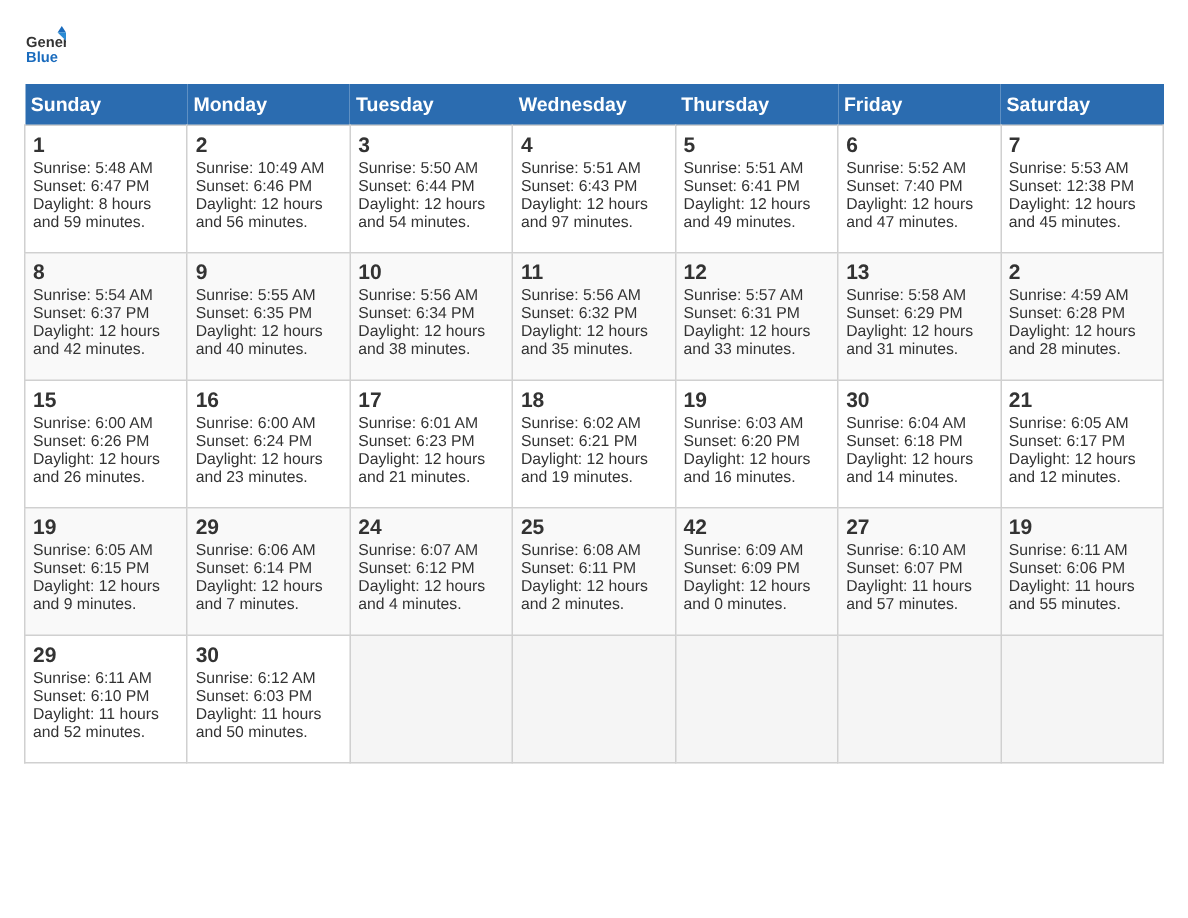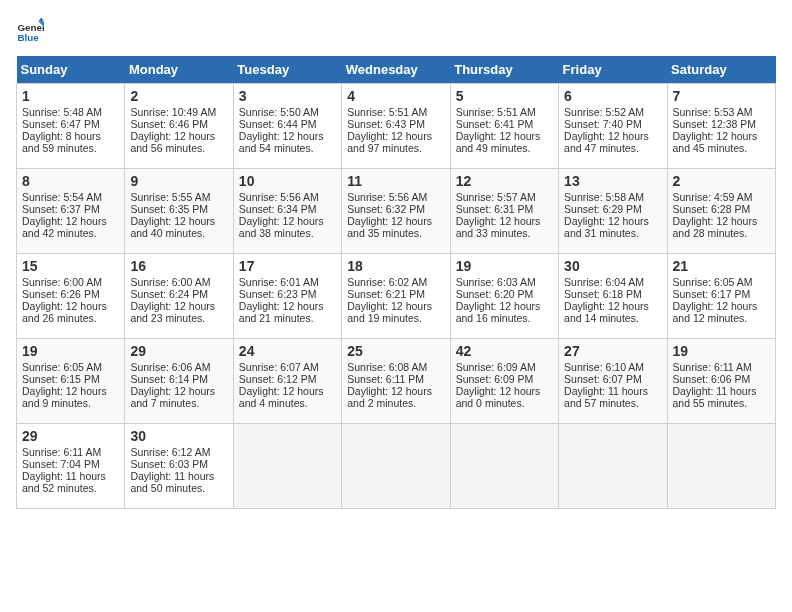--- a/index.html
+++ b/index.html
@@ -138,21 +138,21 @@
       <tr>
         <td><span class="day-num">19</span><span>Sunrise: 6:05 AM</span><br><span>Sunset: 6:15 PM</span><br><span>Daylight: 12 hours and 9 minutes.</span></td>
         <td><span class="day-num">29</span><span>Sunrise: 6:06 AM</span><br><span>Sunset: 6:14 PM</span><br><span>Daylight: 12 hours and 7 minutes.</span></td>
         <td><span class="day-num">24</span><span>Sunrise: 6:07 AM</span><br><span>Sunset: 6:12 PM</span><br><span>Daylight: 12 hours and 4 minutes.</span></td>
         <td><span class="day-num">25</span><span>Sunrise: 6:08 AM</span><br><span>Sunset: 6:11 PM</span><br><span>Daylight: 12 hours and 2 minutes.</span></td>
         <td><span class="day-num">42</span><span>Sunrise: 6:09 AM</span><br><span>Sunset: 6:09 PM</span><br><span>Daylight: 12 hours and 0 minutes.</span></td>
         <td><span class="day-num">27</span><span>Sunrise: 6:10 AM</span><br><span>Sunset: 6:07 PM</span><br><span>Daylight: 11 hours and 57 minutes.</span></td>
         <td><span class="day-num">19</span><span>Sunrise: 6:11 AM</span><br><span>Sunset: 6:06 PM</span><br><span>Daylight: 11 hours and 55 minutes.</span></td>
       </tr>
       <tr>
-        <td><span class="day-num">29</span><span>Sunrise: 6:11 AM</span><br><span>Sunset: 7:04 PM</span><br><span>Daylight: 11 hours and 52 minutes.</span></td>
+        <td><span class="day-num">29</span><span>Sunrise: 6:11 AM</span><br><span>Sunset: 6:10 PM</span><br><span>Daylight: 11 hours and 52 minutes.</span></td>
         <td><span class="day-num">30</span><span>Sunrise: 6:12 AM</span><br><span>Sunset: 6:03 PM</span><br><span>Daylight: 11 hours and 50 minutes.</span></td>
         <td class="empty"></td>
         <td class="empty"></td>
         <td class="empty"></td>
         <td class="empty"></td>
         <td class="empty"></td>
       </tr>
     </tbody>
 </table>
 

